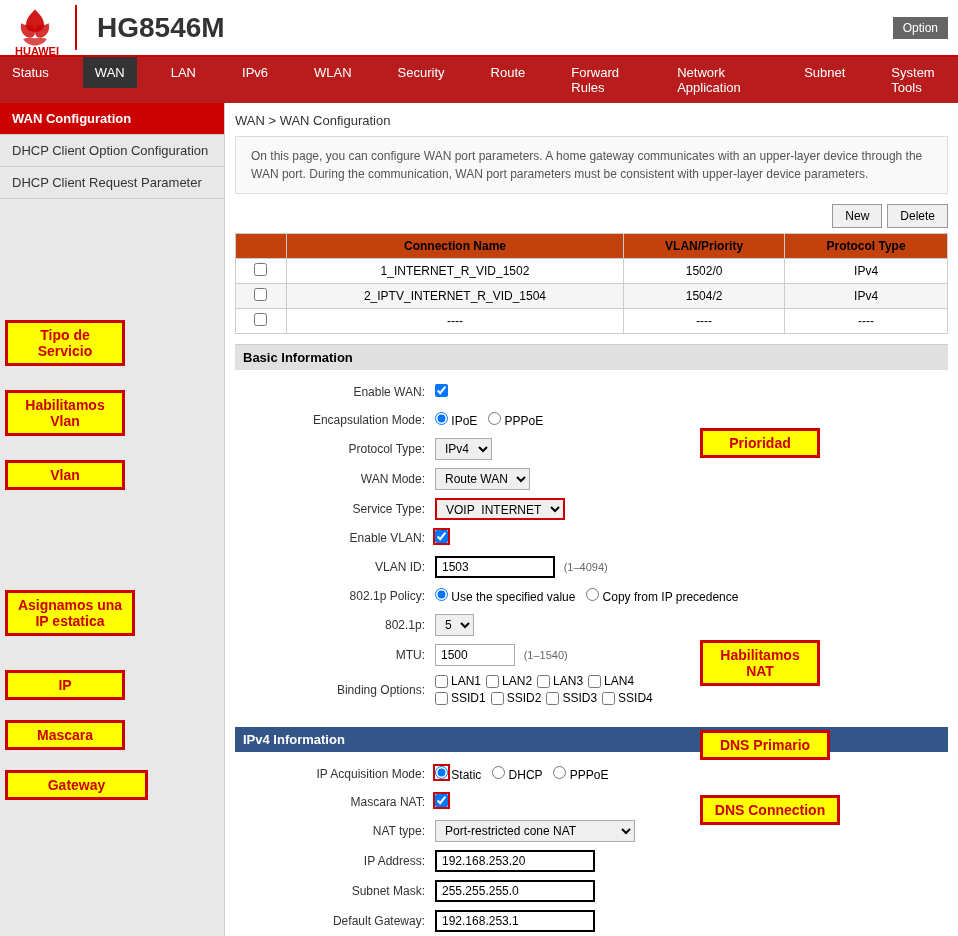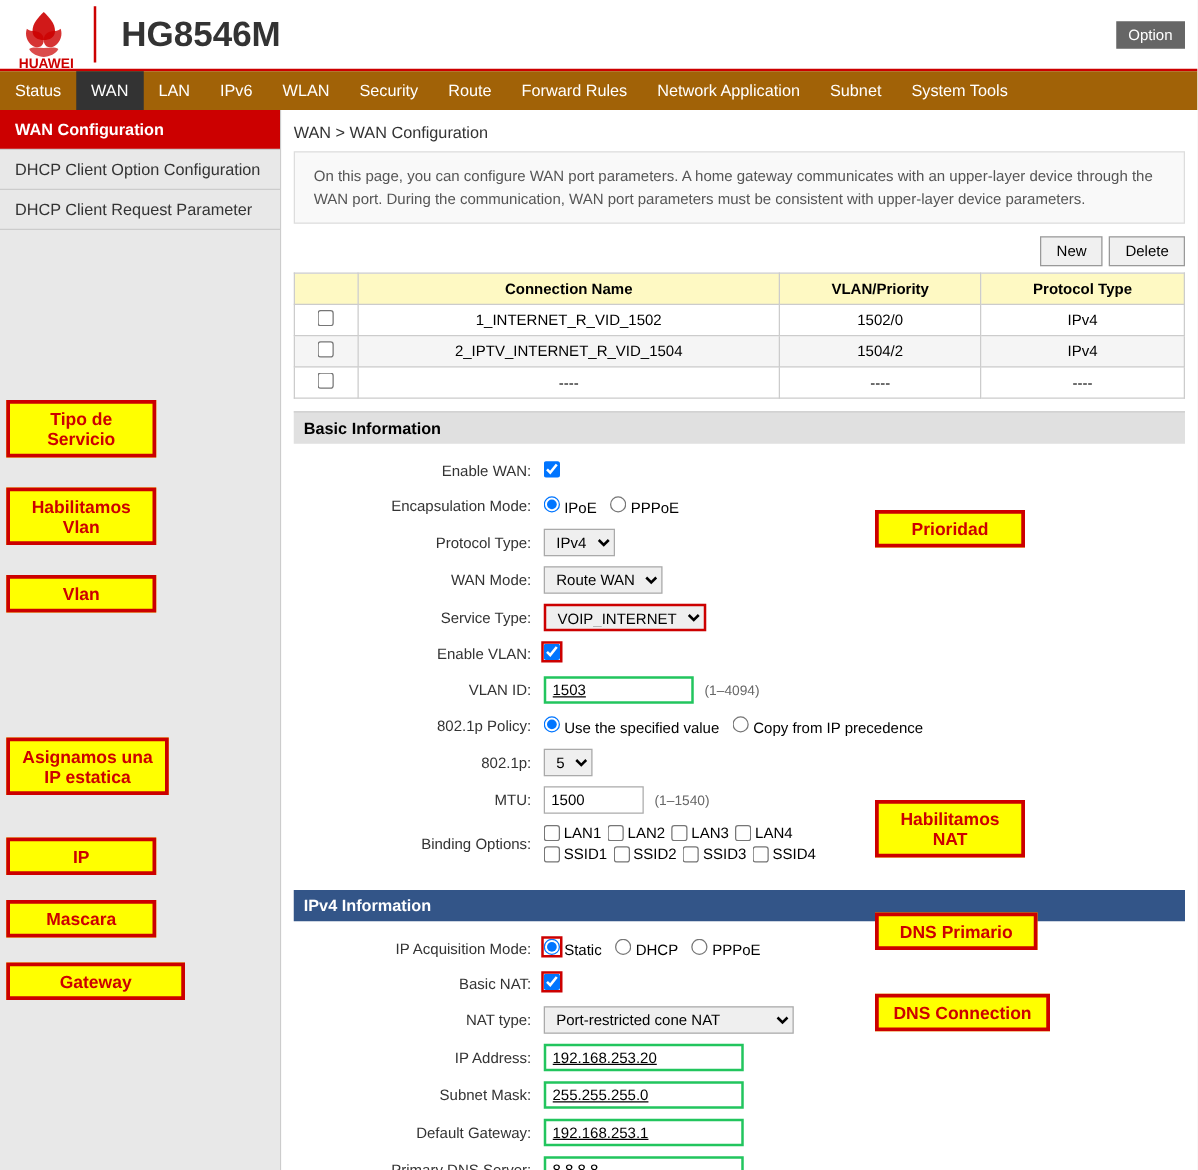--- a/index.html
+++ b/index.html
@@ -5,21 +5,21 @@
     * { box-sizing: border-box; margin: 0; padding: 0; }
     body { font-family: Arial, sans-serif; font-size: 13px; background: #f0f0f0; width: 958px; }
 
     
     .header { background: white; display: flex; align-items: center; padding: 5px 10px; border-bottom: 2px solid #cc0000; }
     .logo-area { display: flex; align-items: center; gap: 8px; padding-right: 15px; border-right: 2px solid #cc0000; }
     .header-right { margin-left: auto; }
     .logout-btn { background: #666; color: white; border: none; padding: 4px 10px; cursor: pointer; font-size: 12px; }
 
     
-    .nav { background: #a16207; display: flex; align-items: flex-start; }
+    .nav { background: #b91c1c; display: flex; align-items: flex-start; gap: 22px; }
     .nav a { color: white; text-decoration: none; padding: 8px 12px; font-size: 13px; display: block; }
     .nav a.active { background: #333; color: white; }
 
     
     .layout { display: flex; }
     .sidebar { width: 225px; background: #e8e8e8; border-right: 1px solid #ccc; flex-shrink: 0; }
     .sidebar-item { padding: 8px 12px; font-size: 13px; cursor: pointer; border-bottom: 1px solid #ccc; color: #333; }
     .sidebar-item.active { background: #cc0000; color: white; font-weight: bold; }
 
     
@@ -30,34 +30,34 @@
 
     
     .info-box { background: #f9f9f9; border: 1px solid #ddd; padding: 10px 15px; margin-bottom: 10px; font-size: 12px; color: #555; line-height: 1.5; }
 
     
     .toolbar { display: flex; justify-content: flex-end; gap: 5px; margin-bottom: 5px; }
     .btn { padding: 4px 12px; font-size: 12px; cursor: pointer; border: 1px solid #999; background: #f0f0f0; }
 
     
     .conn-table { width: 100%; border-collapse: collapse; margin-bottom: 10px; font-size: 12px; }
-    .conn-table th { background: #fef9c3; border: 1px solid #ccc; padding: 5px 8px; text-align: center; }
+    .conn-table th { background: #c2410c; border: 1px solid #ccc; padding: 5px 8px; text-align: center; }
     .conn-table td { border: 1px solid #ccc; padding: 4px 8px; text-align: center; }
     .conn-table tr:nth-child(even) { background: #f5f5f5; }
 
     
     .section-header { background: #e0e0e0; font-weight: bold; font-size: 13px; padding: 5px 8px; margin-bottom: 8px; border-top: 1px solid #ccc; }
 
     
     .form-row { display: flex; align-items: center; padding: 4px 0; min-height: 28px; }
     .form-label { width: 200px; text-align: right; padding-right: 10px; font-size: 12px; color: #333; flex-shrink: 0; }
     .form-control { flex: 1; }
 
     input[type="text"] { padding: 2px 5px; border: 1px solid #aaa; font-size: 12px; height: 22px; }
-    input[type="text"].highlight { border: 2px solid #22c55e; text-decoration: underline; }
+    input[type="text"].highlight { border: 2px solid #000000; }
     select { padding: 2px 5px; border: 1px solid #aaa; font-size: 12px; height: 22px; }
     input[type="checkbox"] { cursor: pointer; }
     input[type="radio"] { cursor: pointer; }
 
     .hint-text { font-size: 11px; color: #666; margin-left: 5px; }
 
     .checkbox-group { display: flex; flex-wrap: wrap; gap: 5px; }
     .checkbox-item { display: flex; align-items: center; gap: 3px; font-size: 12px; }
 
     
@@ -293,21 +293,21 @@
         <div class="form-control">
           <label style="font-size:12px;"><input type="radio" name="ipacq" checked="" style="outline: rgb(204, 0, 0) solid 2px;"> <span>Static</span></label>
           &nbsp;
           <label style="font-size:12px;"><input type="radio" name="ipacq" style=""> <span>DHCP</span></label>
           &nbsp;
           <label style="font-size:12px;"><input type="radio" name="ipacq" style=""> <span>PPPoE</span></label>
         </div>
       </div>
 
       <div class="form-row">
-        <div class="form-label">Basic NAT:</div>
+        <div class="form-label">Mascara NAT:</div>
         <div class="form-control">
           <input type="checkbox" checked="" style="outline: rgb(204, 0, 0) solid 2px;">
         </div>
       </div>
 
       <div class="form-row">
         <div class="form-label">NAT type:</div>
         <div class="form-control">
           <select style="width:200px;">
             <option>Port-restricted cone NAT</option>
@@ -349,21 +349,21 @@
 
 <div class="annot-box" style="top: 320px; left: 5px; width: 120px;">Tipo de Servicio</div>
     <div class="annot-box" style="top: 390px; left: 5px; width: 120px;">Habilitamos
 Vlan</div>
     <div class="annot-box" style="top: 460px; left: 5px; width: 120px;">Vlan</div>
     <div class="annot-box" style="top: 590px; left: 5px; width: 130px;">Asignamos una
 IP estatica</div>
     <div class="annot-box" style="top: 670px; left: 5px; width: 120px;">IP</div>
     <div class="annot-box" style="top: 720px; left: 5px; width: 120px;">Mascara</div>
     <div class="annot-box" style="top: 770px; left: 5px; width: 143px;">Gateway</div>
-    <div class="annot-box" style="top: 408px; left: 700px; width: 120px;">Prioridad</div>
+    <div class="annot-box" style="top: 428px; left: 700px; width: 120px;">Prioridad</div>
     <div class="annot-box" style="top: 640px; left: 700px; width: 120px;">Habilitamos
 NAT</div>
     <div class="annot-box" style="top: 730px; left: 700px; width: 130px;">DNS Primario</div>
     <div class="annot-box" style="top: 795px; left: 700px; width: 140px;">DNS Connection</div>
   </div>
 
 <style>
   .page-wrapper { position: relative; }
   .annot-box {
     position: absolute;

